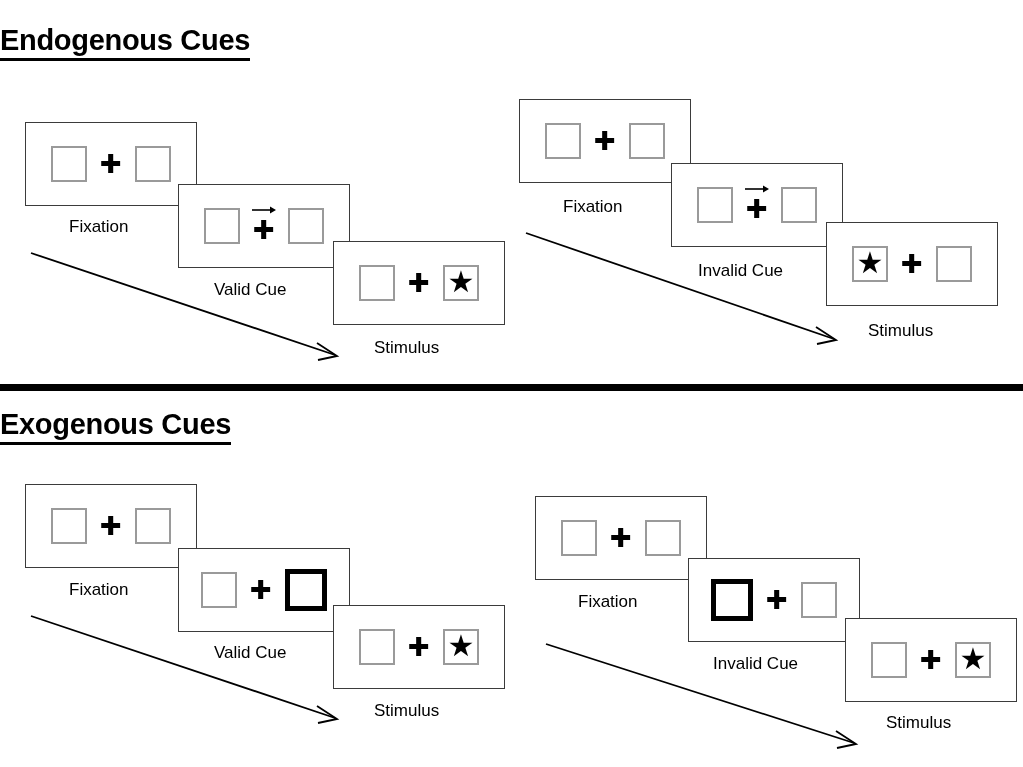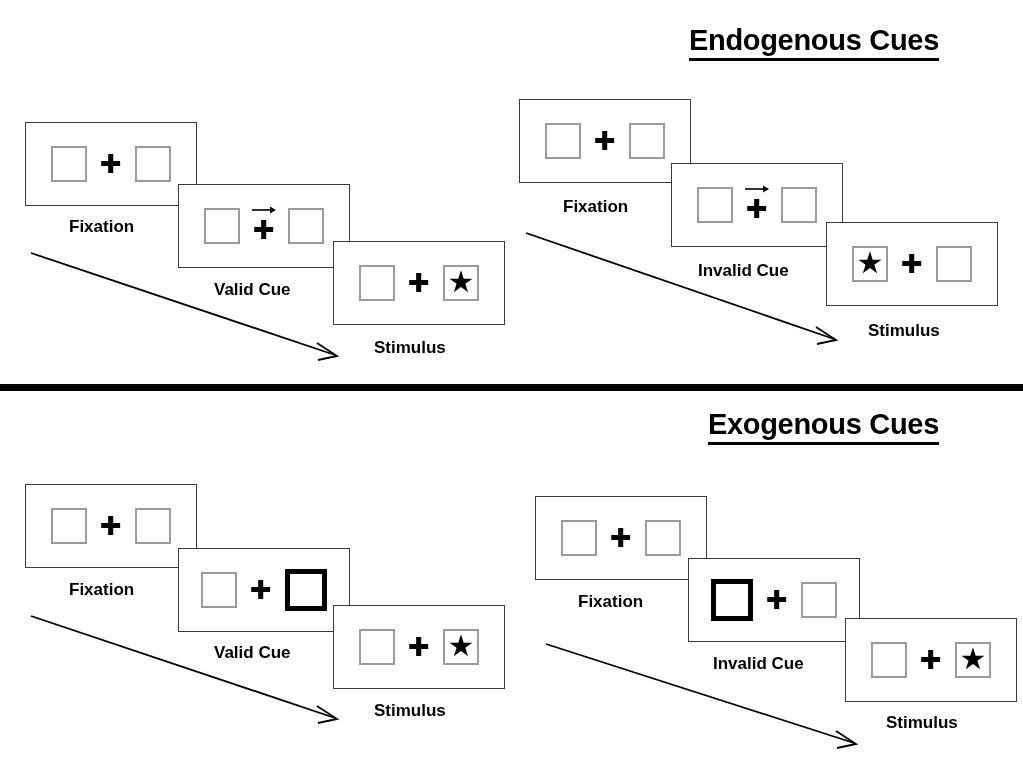--- a/index.html
+++ b/index.html
@@ -14,21 +14,21 @@
     overflow: hidden;
     font-family: "Liberation Sans", sans-serif;
     color: #000000;
   }
 
   
   .section-title {
     position: absolute;
     left: 0;
     width: 939px;
-    text-align: right;
+    text-align: left;
     font-weight: bold;
     font-size: 29px;
     letter-spacing: -0.3px;
     line-height: 1;
   }
   .section-title span.ttl {
     display: inline-block;
     border-bottom: 3px solid #000;
     padding-bottom: 3px;
   }
@@ -108,21 +108,21 @@
     top: -1px;
     left: 50%;
     transform: translateX(-50%);
     width: 26px;
     height: 10px;
   }
 
   
   .frame-label {
     position: absolute;
-    font-weight: bold;
+    font-weight: normal;
     font-size: 17px;
     white-space: nowrap;
     line-height: 1;
   }
 
   
   .diag-arrow {
     position: absolute;
     overflow: visible;
     pointer-events: none;

